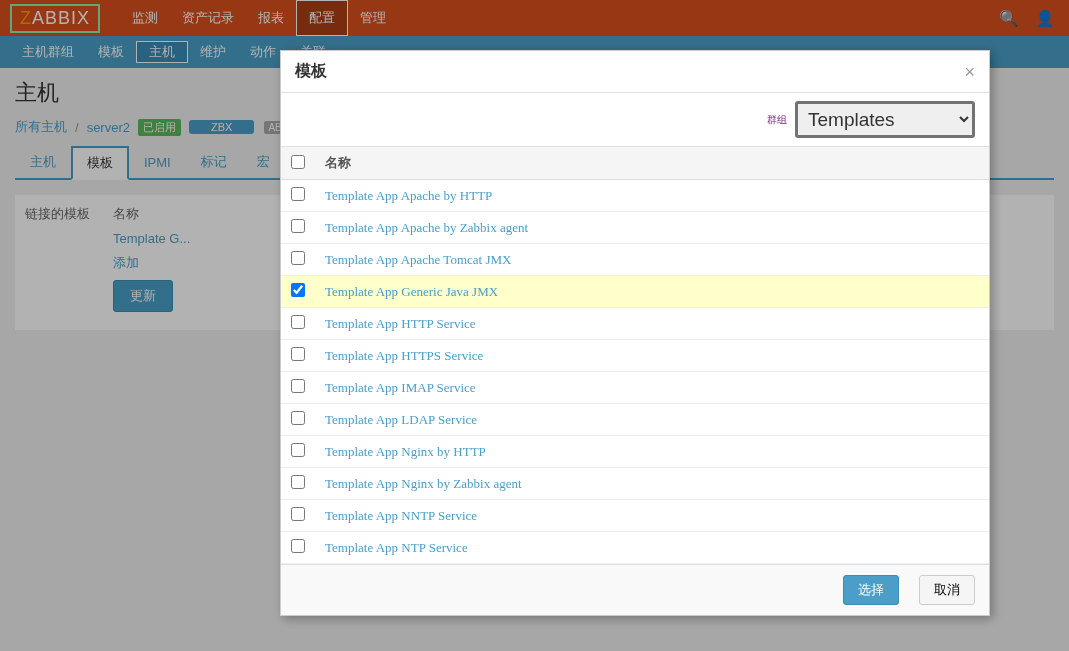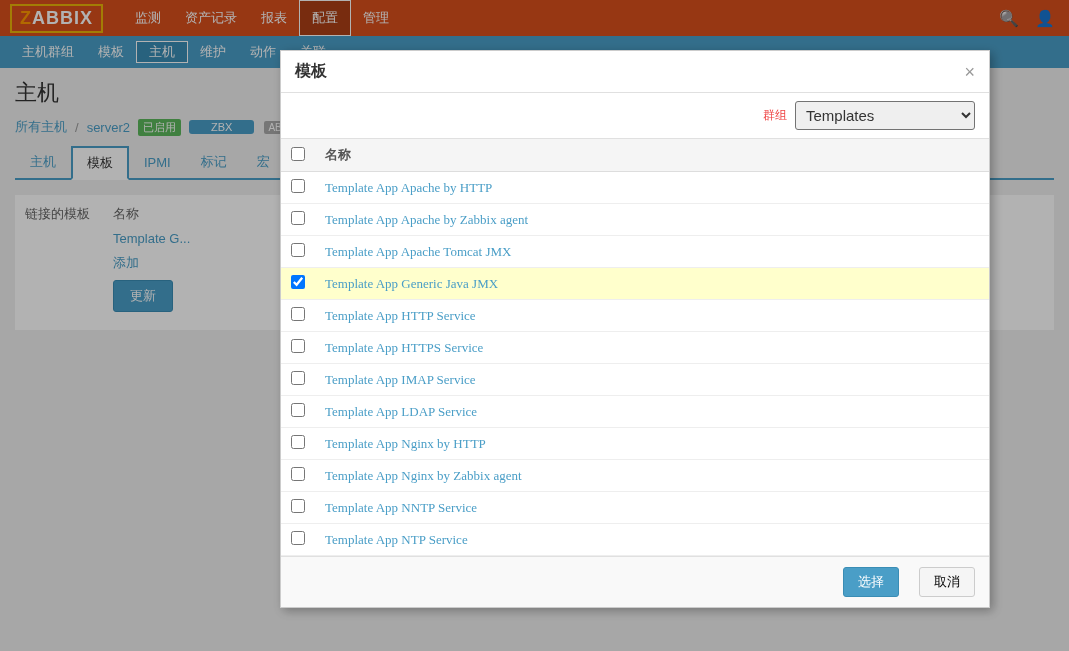--- a/index.html
+++ b/index.html
@@ -9,24 +9,24 @@
     .top-nav {
       background: #d84f1c;
       display: flex;
       align-items: center;
       height: 36px;
       padding: 0 10px;
     }
     .zabbix-logo {
       background: #d84f1c;
       color: #fff;
-      font-weight: bold;
+      font-weight: normal;
       font-size: 18px;
       padding: 2px 8px;
-      border: 2px solid #eab308;
+      border: 2px solid #86efac;
       margin-right: 20px;
       letter-spacing: 1px;
     }
     .zabbix-logo span:first-child { color: #f90; }
     .top-nav-item {
       color: #fff;
       padding: 0 12px;
       height: 36px;
       display: flex;
       align-items: center;
@@ -202,28 +202,28 @@
     }
     .modal-toolbar {
       padding: 8px 14px;
       display: flex;
       align-items: center;
       justify-content: flex-end;
       gap: 8px;
       border-bottom: 1px solid #e0e0e0;
     }
     .modal-toolbar label {
-      color: #ef4444;
-      font-size: 12px;
+      color: #701a75;
+      font-size: 10px;
     }
     .group-select {
       padding: 4px 6px;
-      border: 1px solid #737373;
+      border: 3px solid #737373;
       border-radius: 3px;
-      font-size: 15px;
+      font-size: 19px;
       min-width: 180px;
       color: #333;
     }
     .modal-body {
       max-height: 460px;
       overflow-y: auto;
     }
     .modal-table {
       width: 100%;
       border-collapse: collapse;

